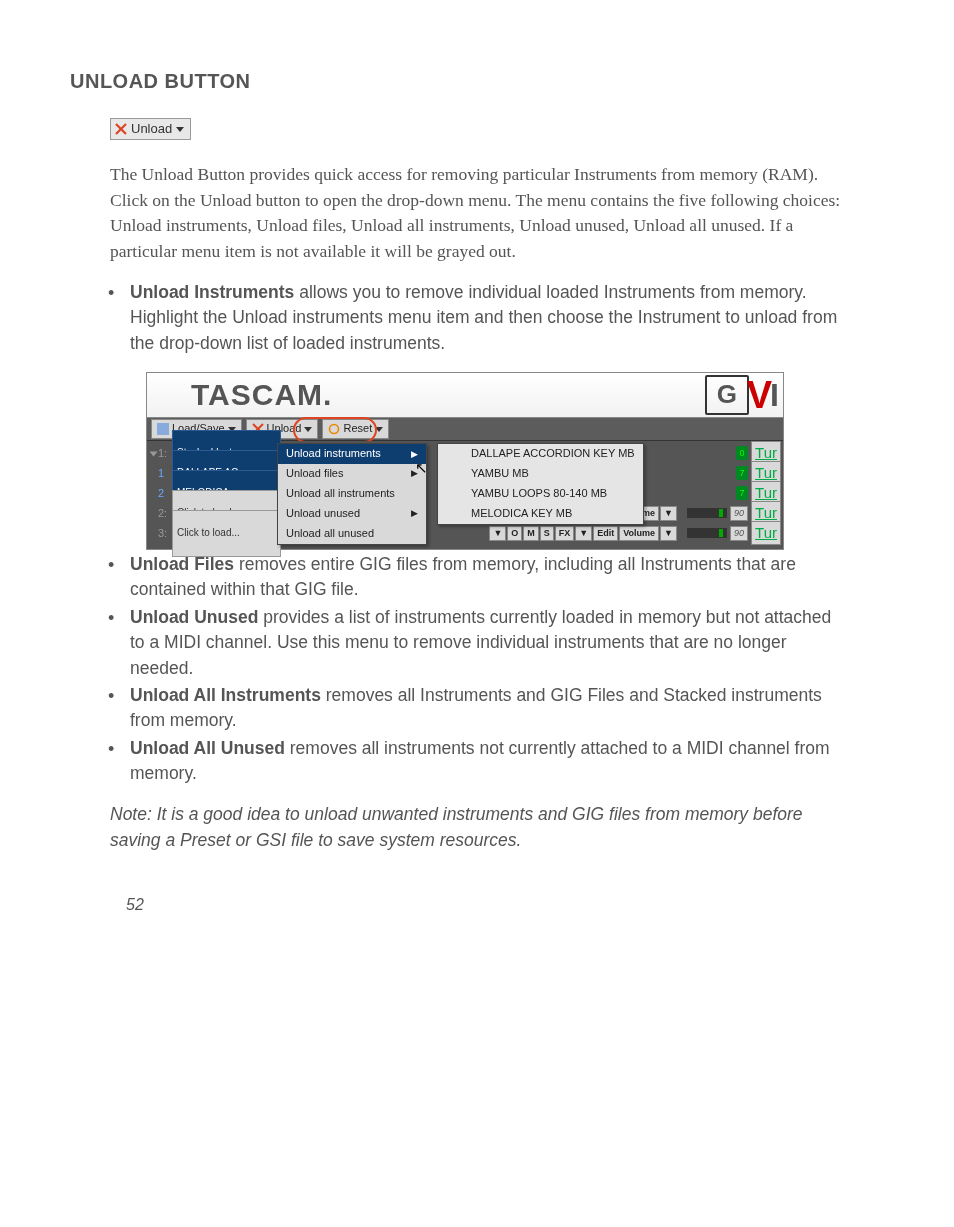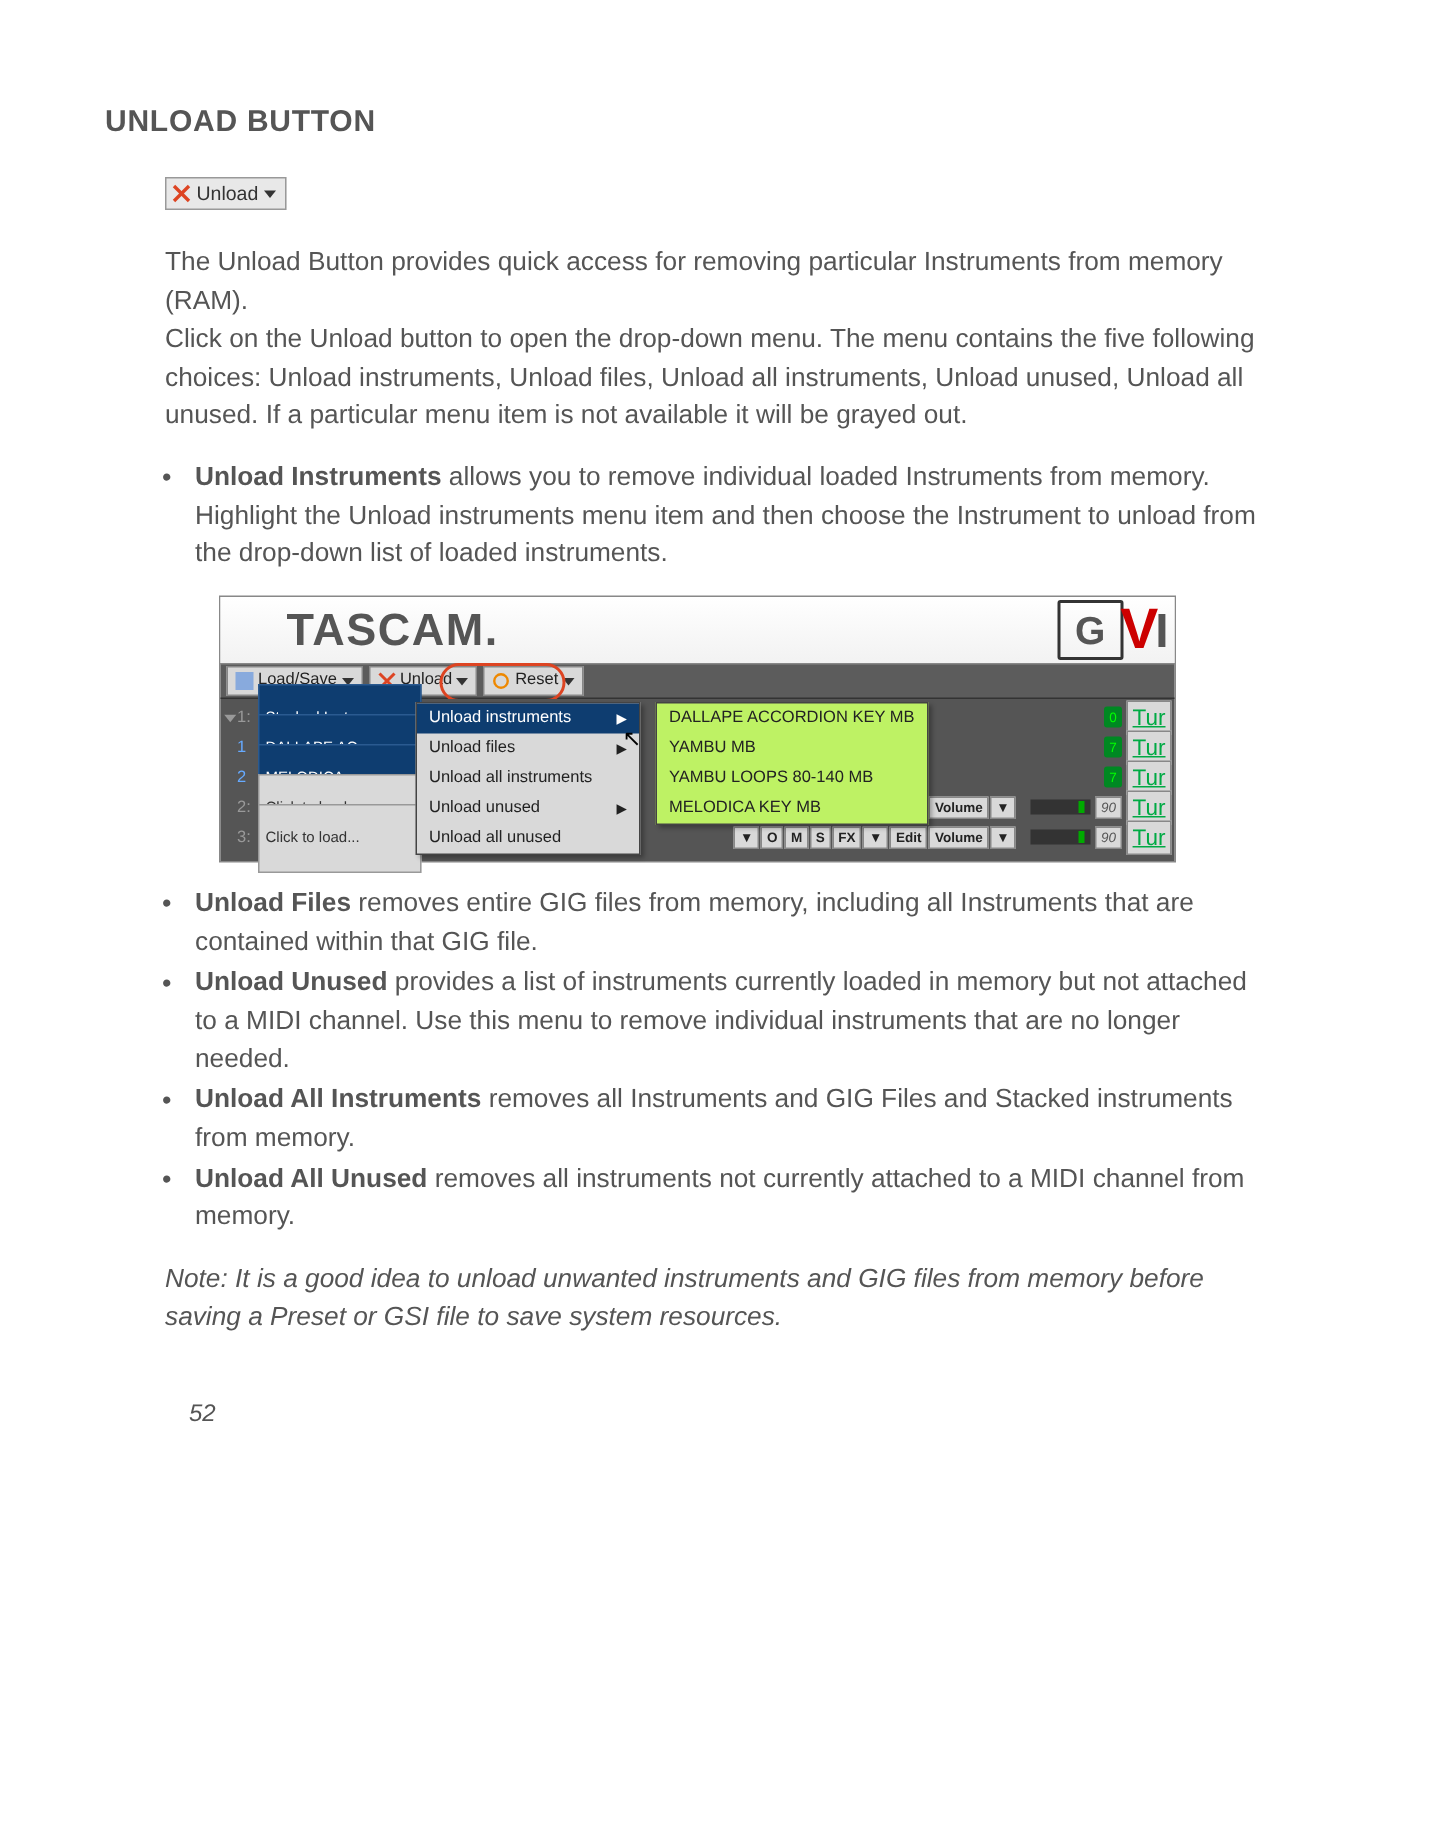--- a/index.html
+++ b/index.html
@@ -27,34 +27,34 @@
     padding: 1px 6px 1px 3px;
     font-size: 13px;
     color: #333;
     margin-left: 40px;
     margin-bottom: 22px;
   }
   .unload-btn svg { width:14px; height:14px; margin-right:3px; }
   .unload-btn .tri {
     width:0;height:0;border-left:4px solid transparent;border-right:4px solid transparent;border-top:5px solid #333;margin-left:4px;
   }
-  .para { margin-left:40px; margin-right:40px; margin-bottom:16px; }
+  .para { margin-left:40px; margin-right:40px; margin-bottom:16px;font-family:Liberation Serif, serif; }
   ul.bullets { list-style: none; padding-left: 38px; margin:0 40px 16px 0; }
   ul.bullets li { position: relative; padding-left: 22px; margin-bottom: 2px; }
   ul.bullets li::before { content:"•"; position:absolute; left:0; top:0; color:#555; font-size:18px; }
   ul.bullets li.spaced { margin-bottom:14px; }
   b { font-weight:700; color:#555; }
   .note { margin-left:40px; margin-right:40px; font-style: italic; }
   .note b { font-style: italic; font-weight:400; }
   .pagenum { text-align:left; margin-left:56px; font-style:italic; font-size:16px; margin-top:40px; }
 
   
   .shot {
     width: 636px;
-    margin: 14px 0 14px 76px;
+    margin: 14px 0 2px 76px;
     border: 1px solid #888;
     font-family: Tahoma, Arial, sans-serif;
     font-size: 12px;
     background: #fff;
   }
   .shot-header {
     background: linear-gradient(#fff,#f2f2f2);
     height: 44px;
     display:flex;
     align-items:center;
@@ -138,24 +138,25 @@
     padding:2px 8px;font-size:11px;color:#222;display:flex;align-items:center;justify-content:space-between;
   }
   .drop-menu .item.hl {background:#0e3d70;color:#fff;}
   .drop-menu .item .ar {color:inherit;font-size:9px;}
   .cursor {
     position:absolute;left:268px;top:16px;
     font-size:15px;color:#000;z-index:3;
   }
   .sub-menu {
     position:absolute;left:290px;top:2px;
-    background:#bef264;border:1px solid #444;
+    background:#e5e5e5;border:1px solid #444;
     box-shadow:2px 2px 3px rgba(0,0,0,0.3);
     width:180px;
     z-index:2;
+    padding-left:25px;
   }
   .sub-menu .sitem {
     padding:2px 8px;font-size:11px;color:#222;
   }
   .right-col {
     flex:1;
     padding:3px 0;
     position:relative;
   }
   .track-row {

